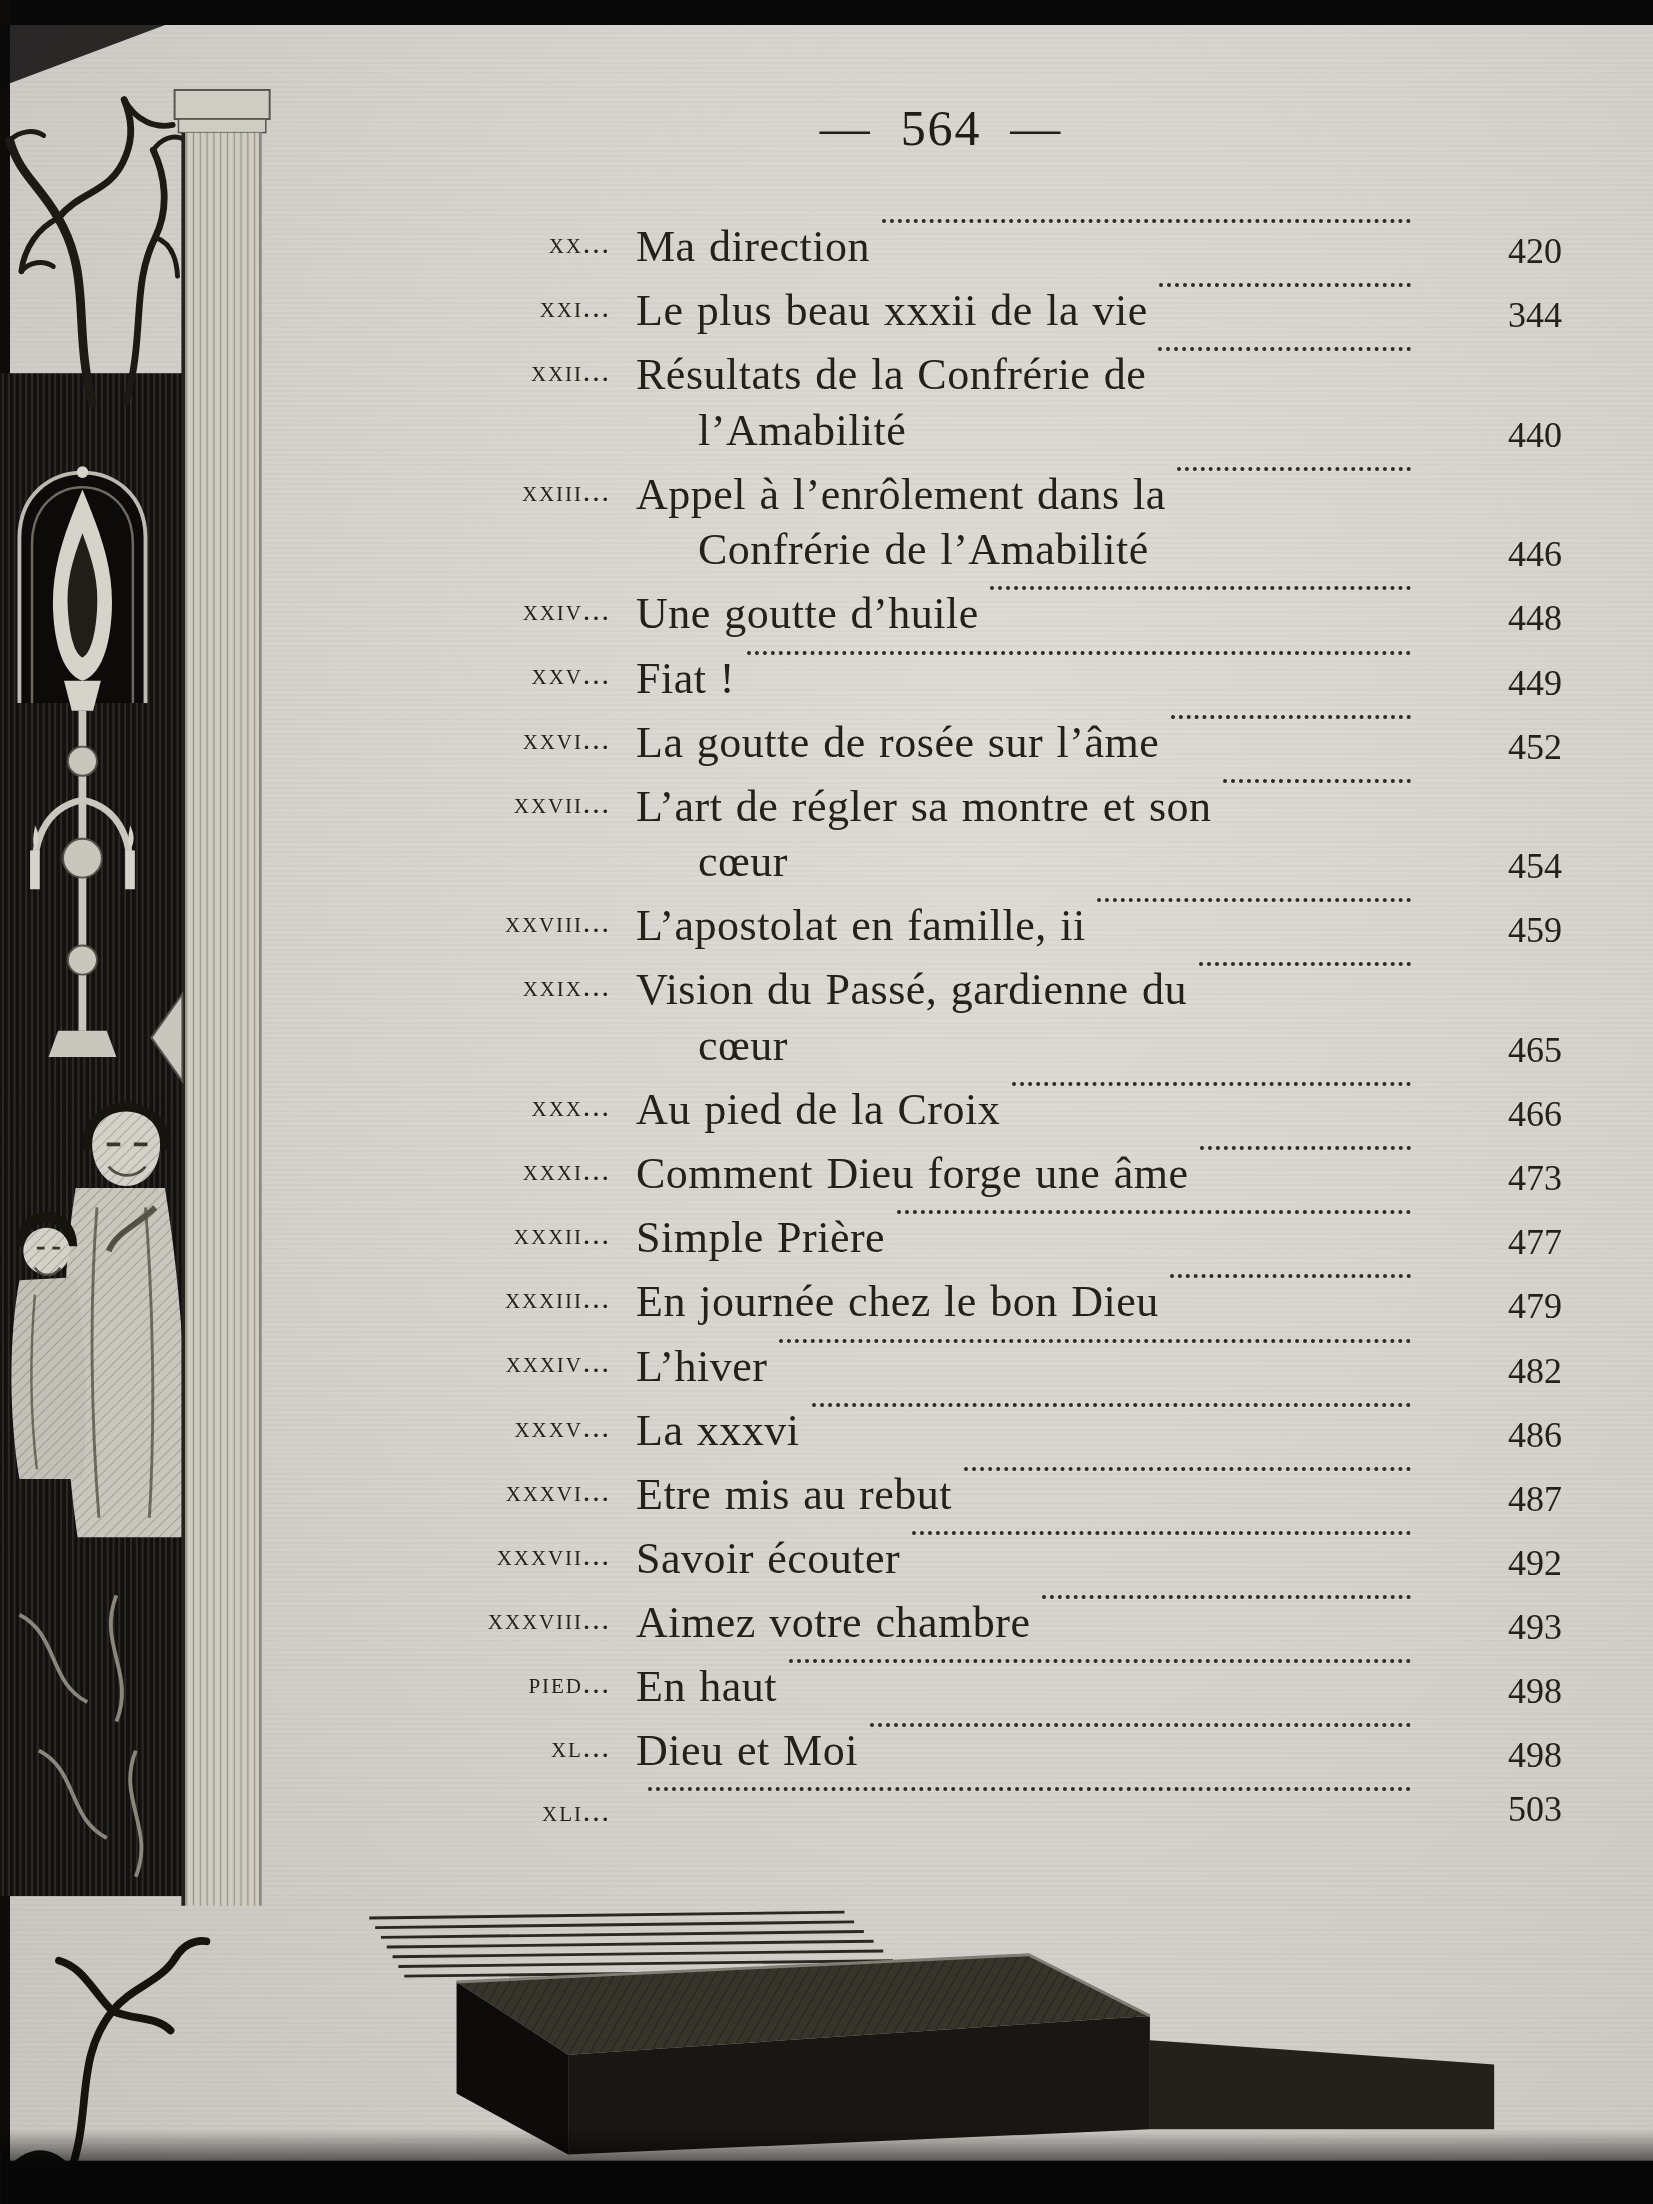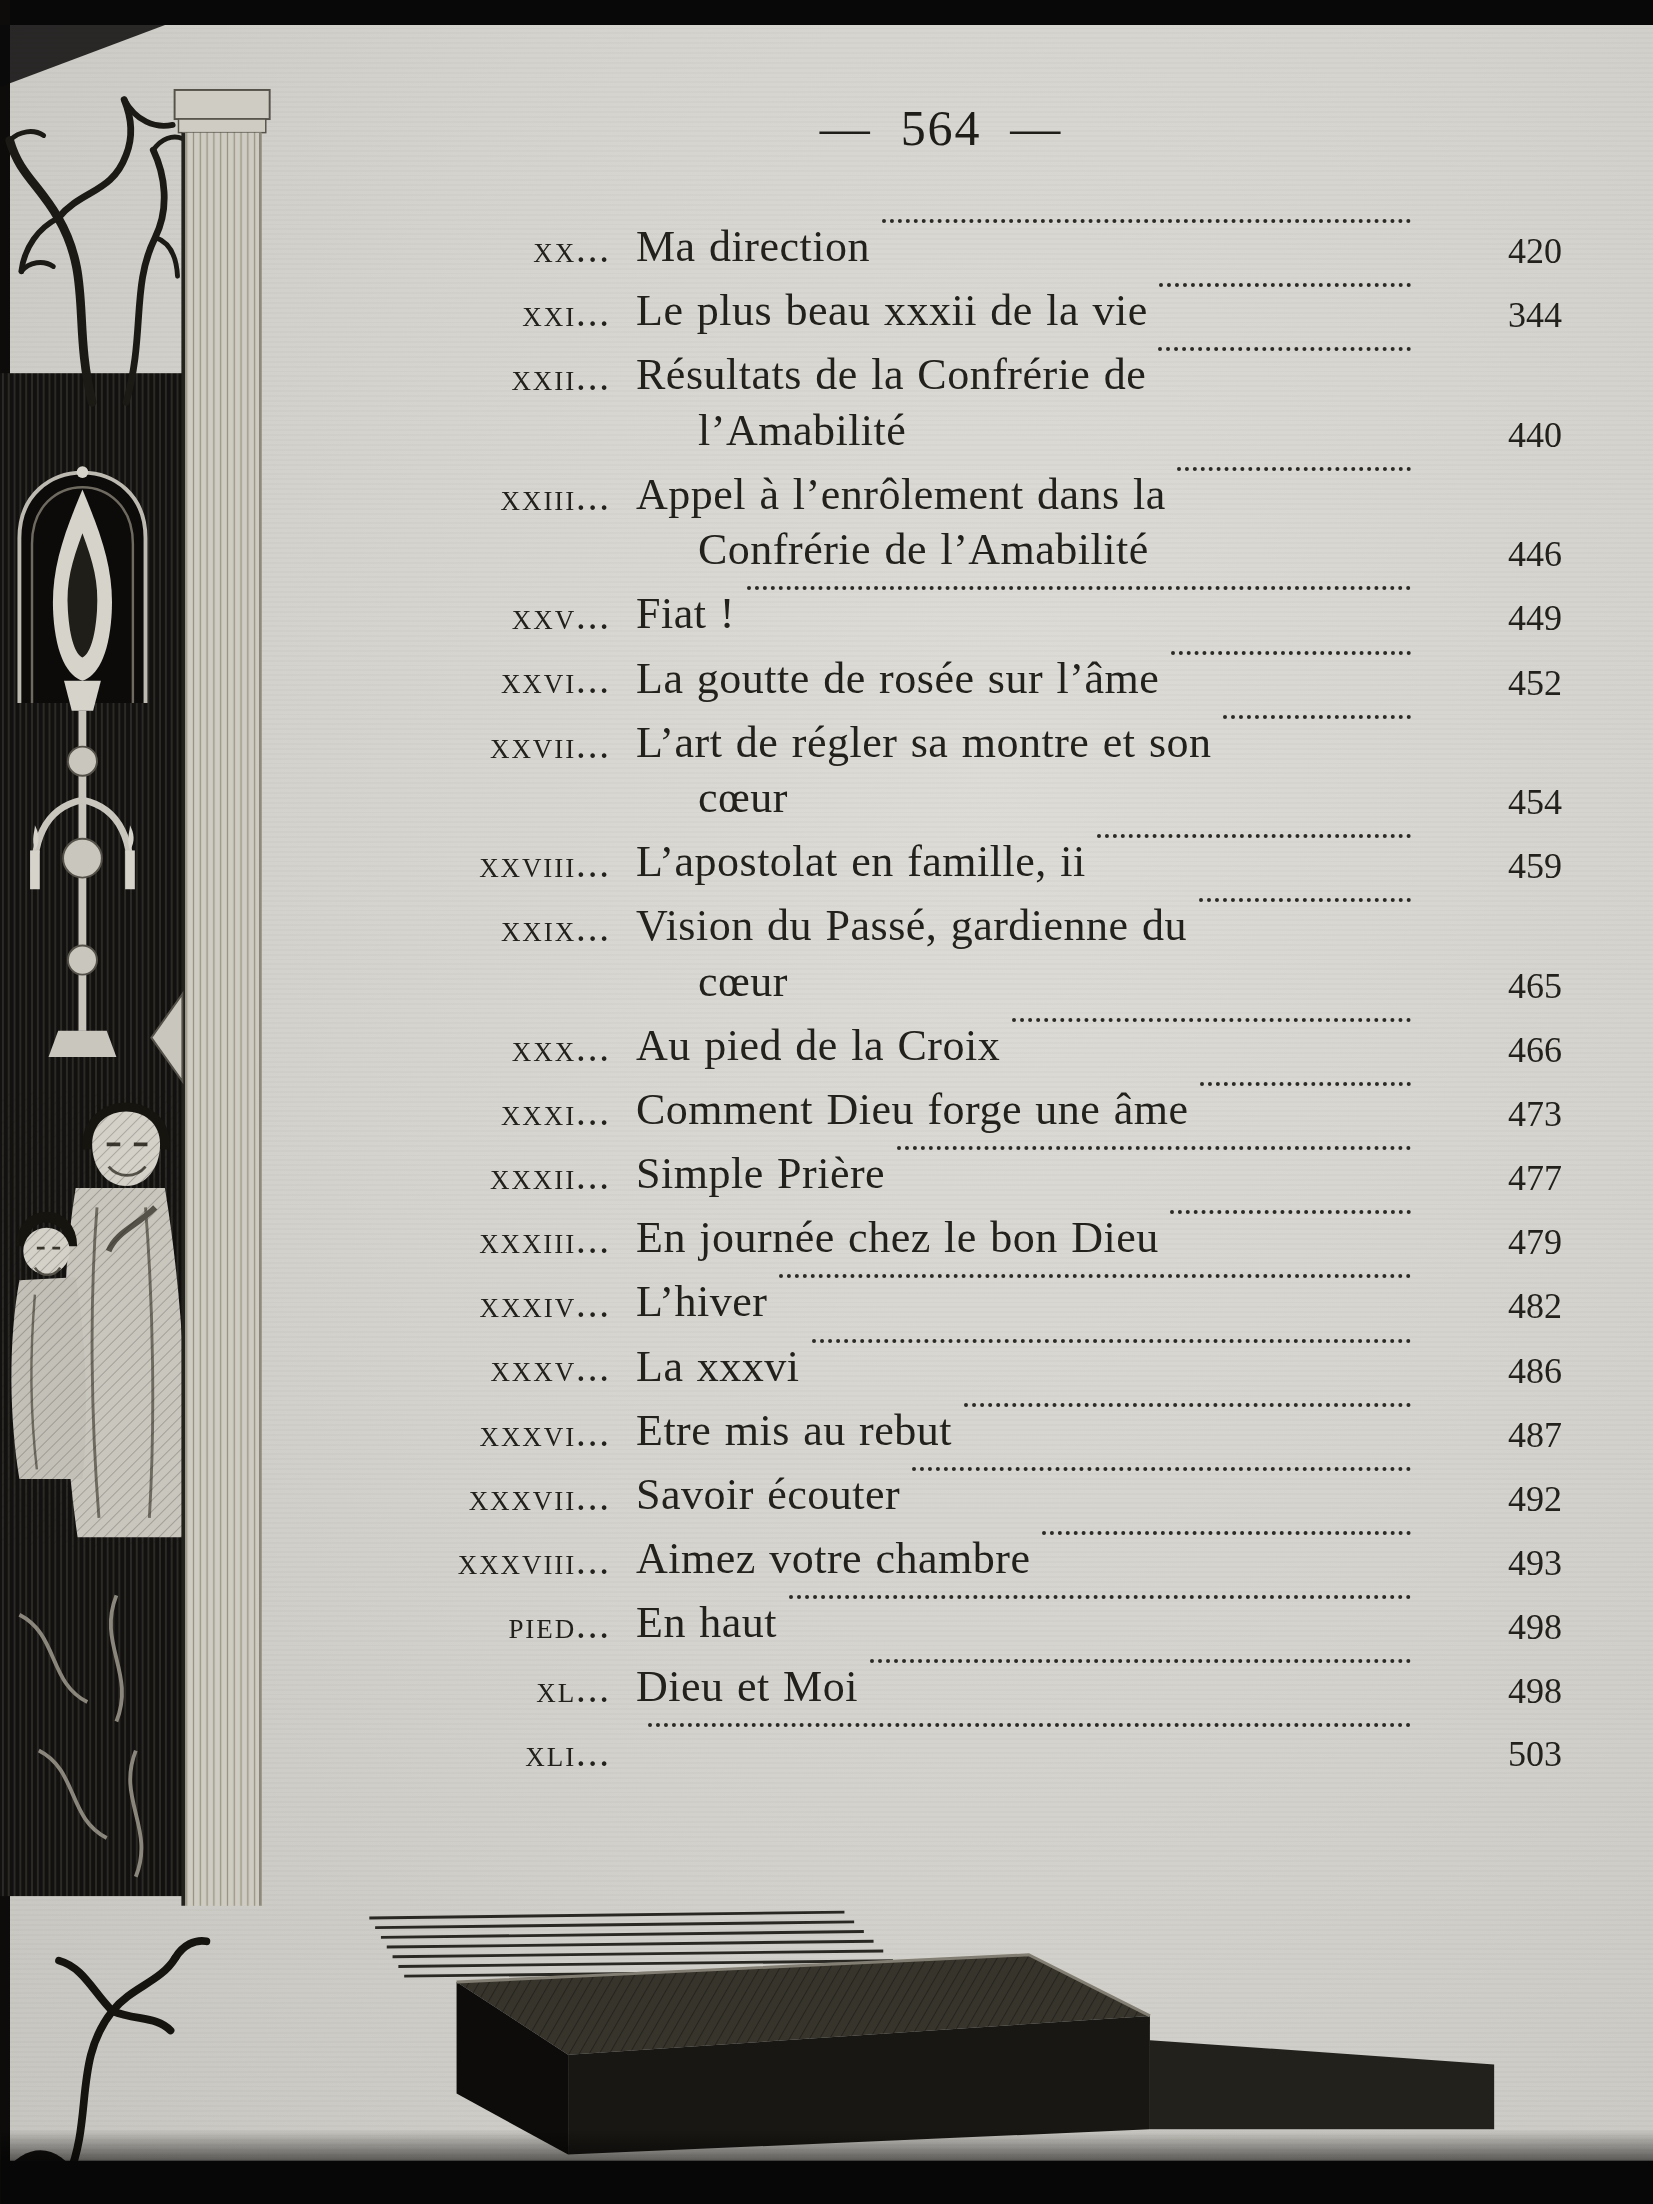--- a/index.html
+++ b/index.html
@@ -34,21 +34,21 @@
     display:grid;
     grid-template-columns: 291px 1fr 124px;
     column-gap: 25px;
     margin-bottom: 8.7px;
     font-size: 44px;
     line-height: 1.26;
   }
   .num {
     text-align:right;
     font-variant: small-caps;
-    font-size: 39px;
+    font-size: 30px;
     letter-spacing: 1.9px;
     align-self: start;
     padding-top: 4.9px;
     white-space: nowrap;
   }
   .title-wrap { display:flex; align-items:flex-start; min-width:0; }
   .title {
     white-space: pre-line;
     padding-left: 62px;
     text-indent: -62px;
@@ -243,20 +243,28 @@
     <div class="row">
     <span class="num">xxiii...</span>
     <span class="title-wrap">
       <span class="title">Appel à l’enrôlement dans la
 Confrérie de l’Amabilité</span>
       <span class="leader"></span>
     </span>
     <span class="pg">446</span>
   </div>
     <div class="row">
+    <span class="num">xxiv...</span>
+    <span class="title-wrap">
+      <span class="title">Une goutte d’huile</span>
+      <span class="leader"></span>
+    </span>
+    <span class="pg">448</span>
+  </div>
+    <div class="row">
     <span class="num">xxv...</span>
     <span class="title-wrap">
       <span class="title">Fiat !</span>
       <span class="leader"></span>
     </span>
     <span class="pg">449</span>
   </div>
     <div class="row">
     <span class="num">xxvi...</span>
     <span class="title-wrap">

